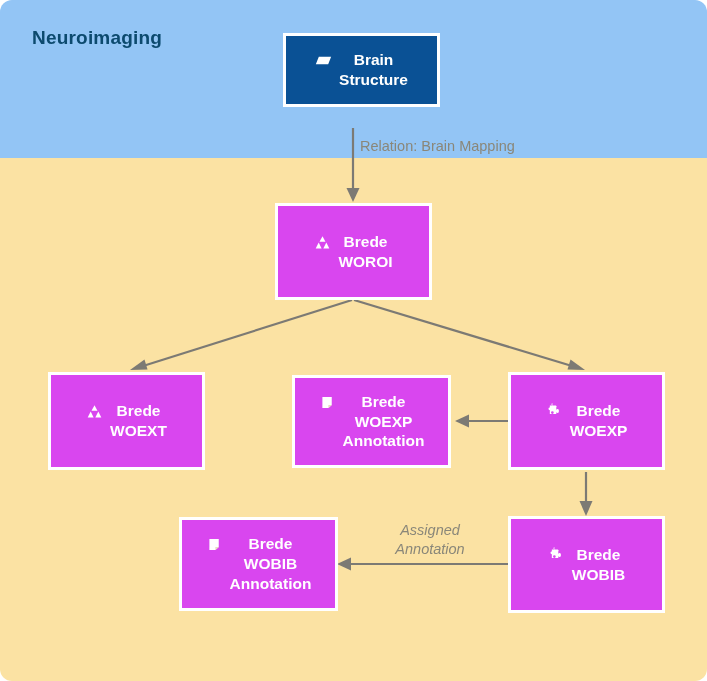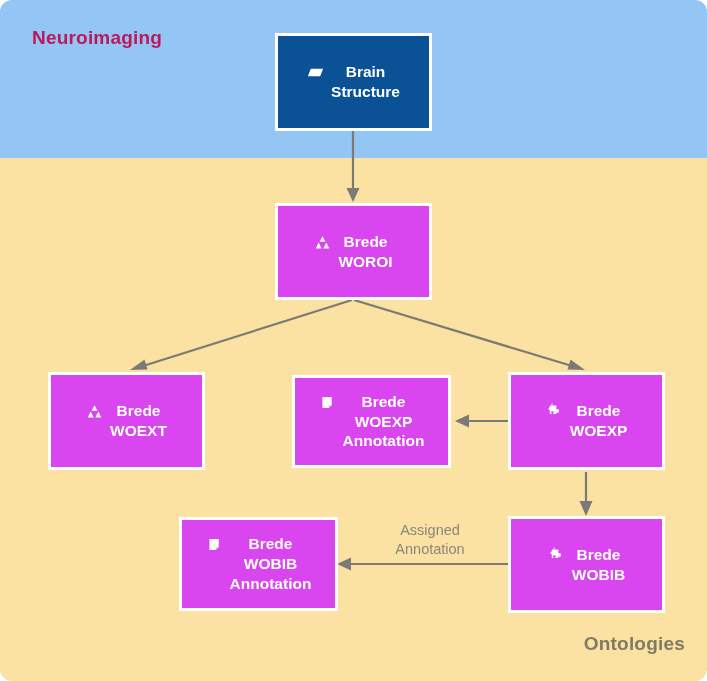--- a/index.html
+++ b/index.html
@@ -41,21 +41,21 @@
   .lane-title {
     position: absolute;
     font-size: 19px;
     font-weight: bold;
     letter-spacing: 0.2px;
     white-space: nowrap;
   }
   .lane-title-neuro {
     left: 32px;
     top: 27px;
-    color: #be185d;
+    color: #0c4a6e;
   }
   .lane-title-onto {
     right: 22px;
     bottom: 26px;
     color: #807b63;
   }
   
   .node {
     position: absolute;
     box-sizing: border-box;
@@ -114,21 +114,20 @@
 </style>
 </head>
 <body>
 
 <div id="canvas">
 
   <div class="lane lane-neuro"></div>
   <div class="lane lane-onto"></div>
 
   <div class="lane-title lane-title-neuro">Neuroimaging</div>
-  <div class="lane-title lane-title-onto">Ontologies</div>
 
   <svg class="edge-svg" viewBox="0 0 707 681" xmlns="http://www.w3.org/2000/svg">
 
     <g>
       <line class="edge-line" x1="353" y1="128" x2="353" y2="190"></line>
       <polygon class="edge-head" points="353,202 346.5,188 359.5,188"></polygon>
     </g>
 
     <g>
       <line class="edge-line" x1="352" y1="300" x2="143" y2="366"></line>
@@ -149,26 +148,27 @@
       <line class="edge-line" x1="586" y1="472" x2="586" y2="503"></line>
       <polygon class="edge-head" points="586,516 579.5,501 592.5,501"></polygon>
     </g>
 
     <g>
       <line class="edge-line" x1="509" y1="564" x2="350" y2="564"></line>
       <polygon class="edge-head" points="337,564 351,557.5 351,570.5"></polygon>
     </g>
   </svg>
 
-
-
-  <div class="edge-label" style="left:369px; top:521px; width:122px;">Assigned
+  <div class="edge-label" style="left:360px; top:137px; text-align:left; width:230px;">Relation: Brain Mapping</div>
+
+
+  <div class="edge-label" style="left:369px; top:521px; width:122px;font-style:italic;">Assigned
 Annotation</div>
 
-  <div class="node blue" style="left:275px; top:33px; width:157px; height:98px;">
+  <div class="node blue" style="left:283px; top:33px; width:157px; height:74px;">
     <div class="node-inner">
       <svg class="node-icon" viewBox="0 0 20 20">
         <polygon points="4.5,5.5 19,5.5 15.5,14.5 1,14.5" fill="#ffffff"></polygon>
       </svg>
       <span class="node-label">Brain
 Structure</span>
     </div>
   </div>
 
   <div class="node gold" style="left:275px; top:203px; width:157px; height:97px;">

